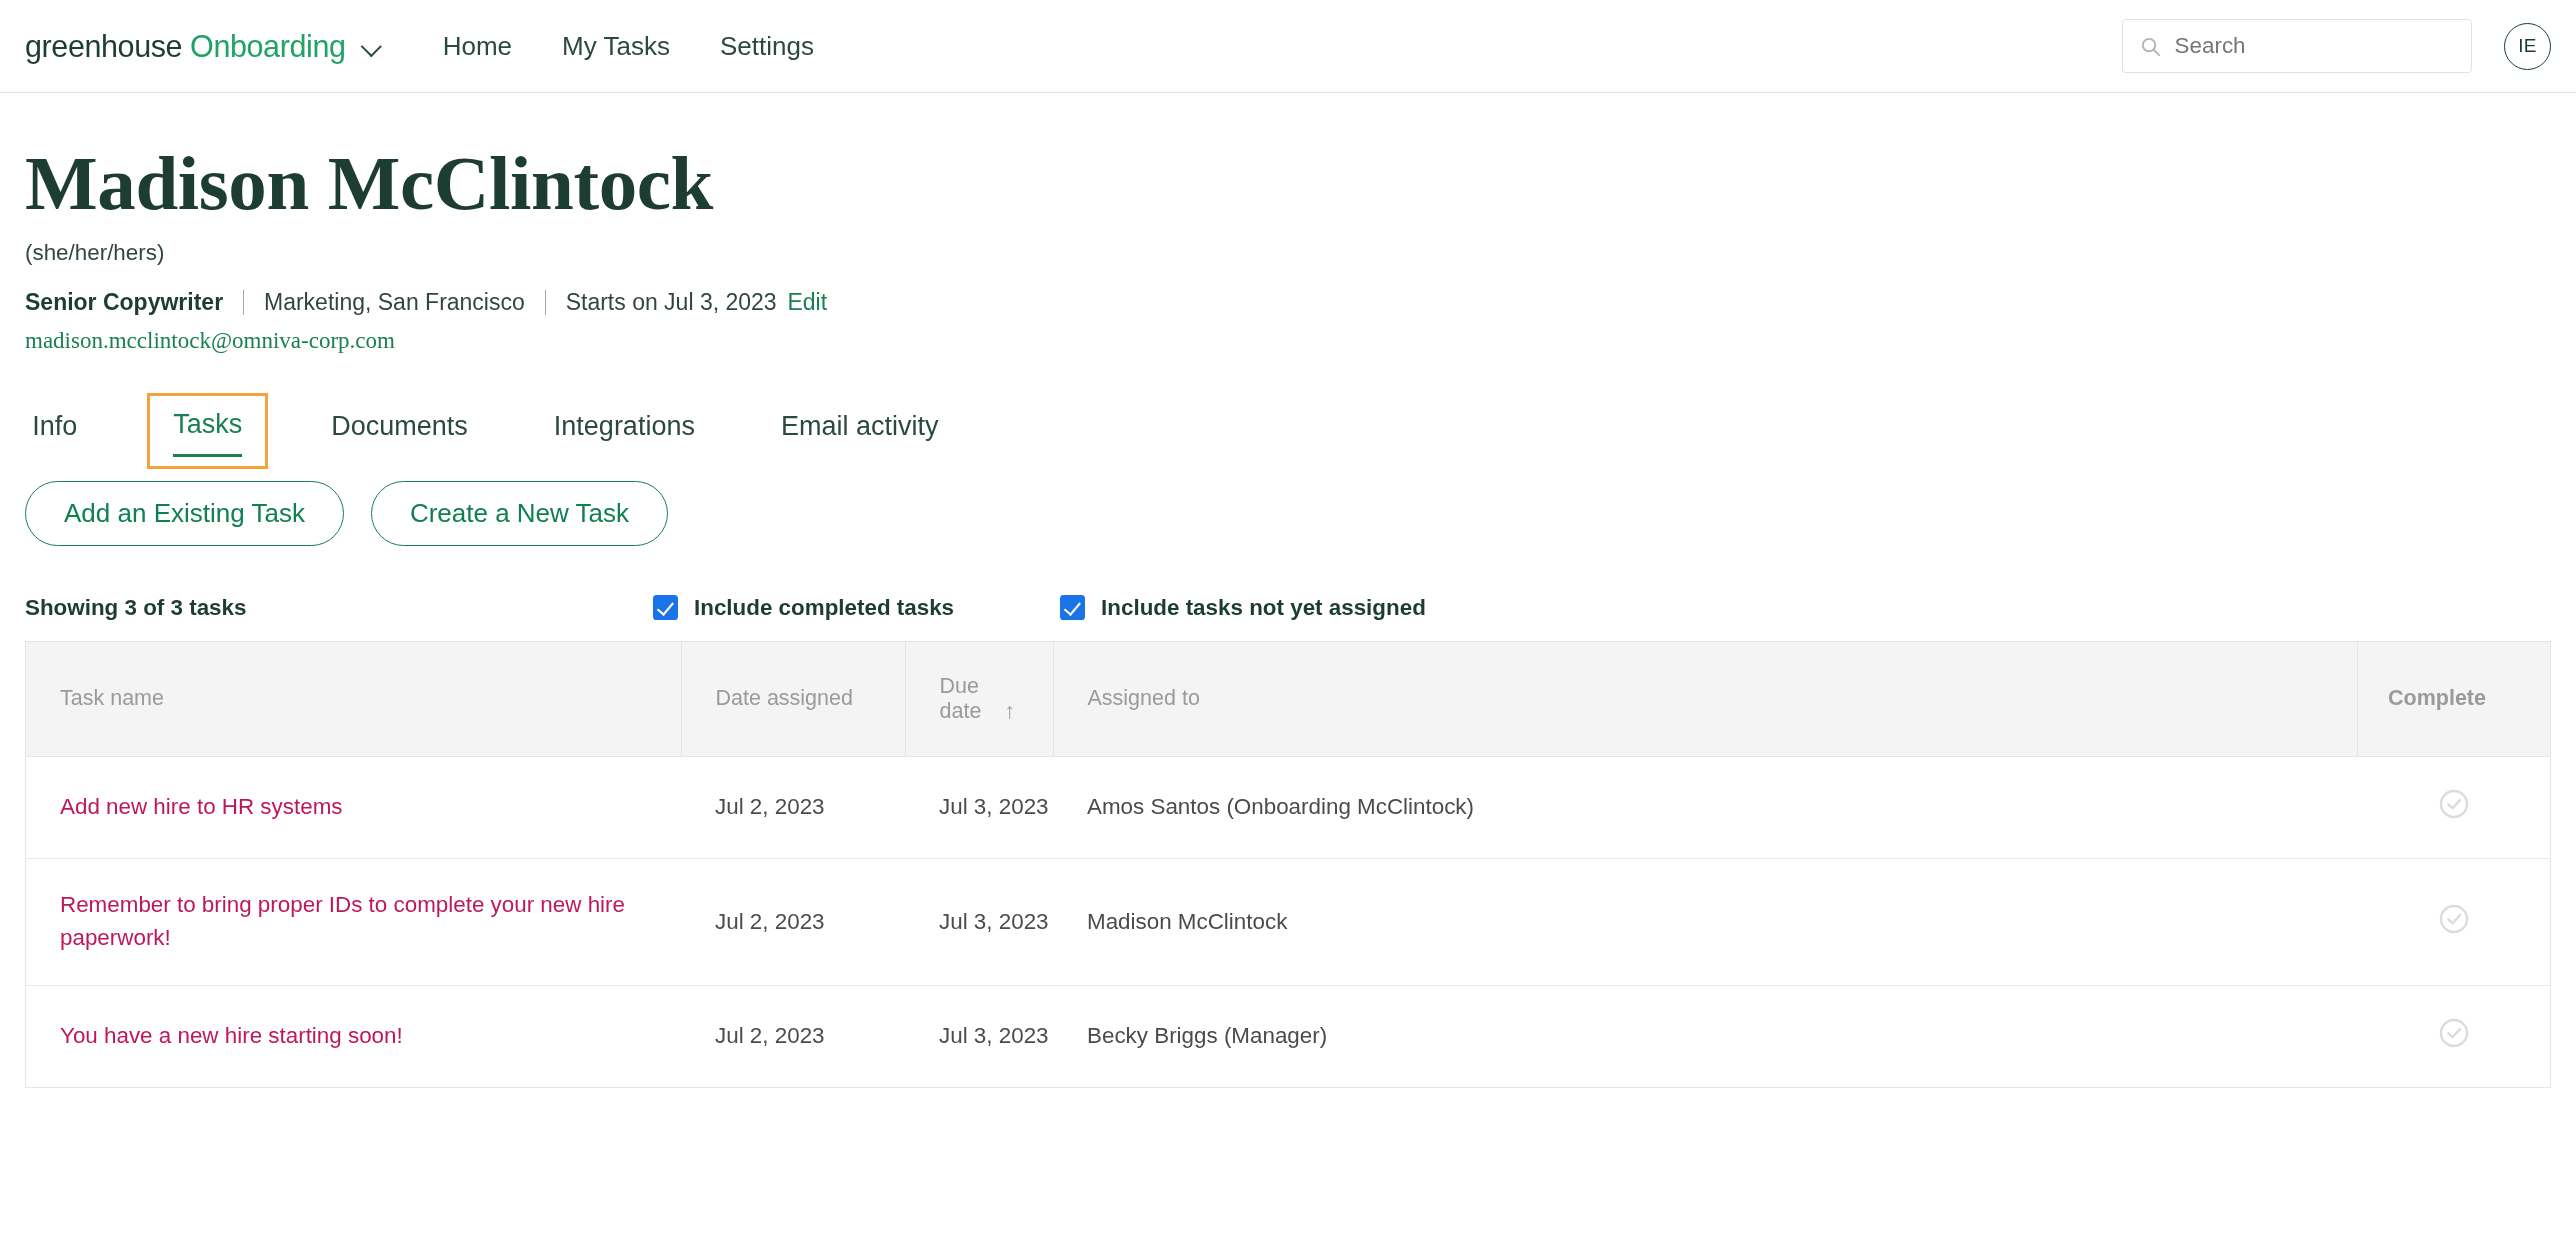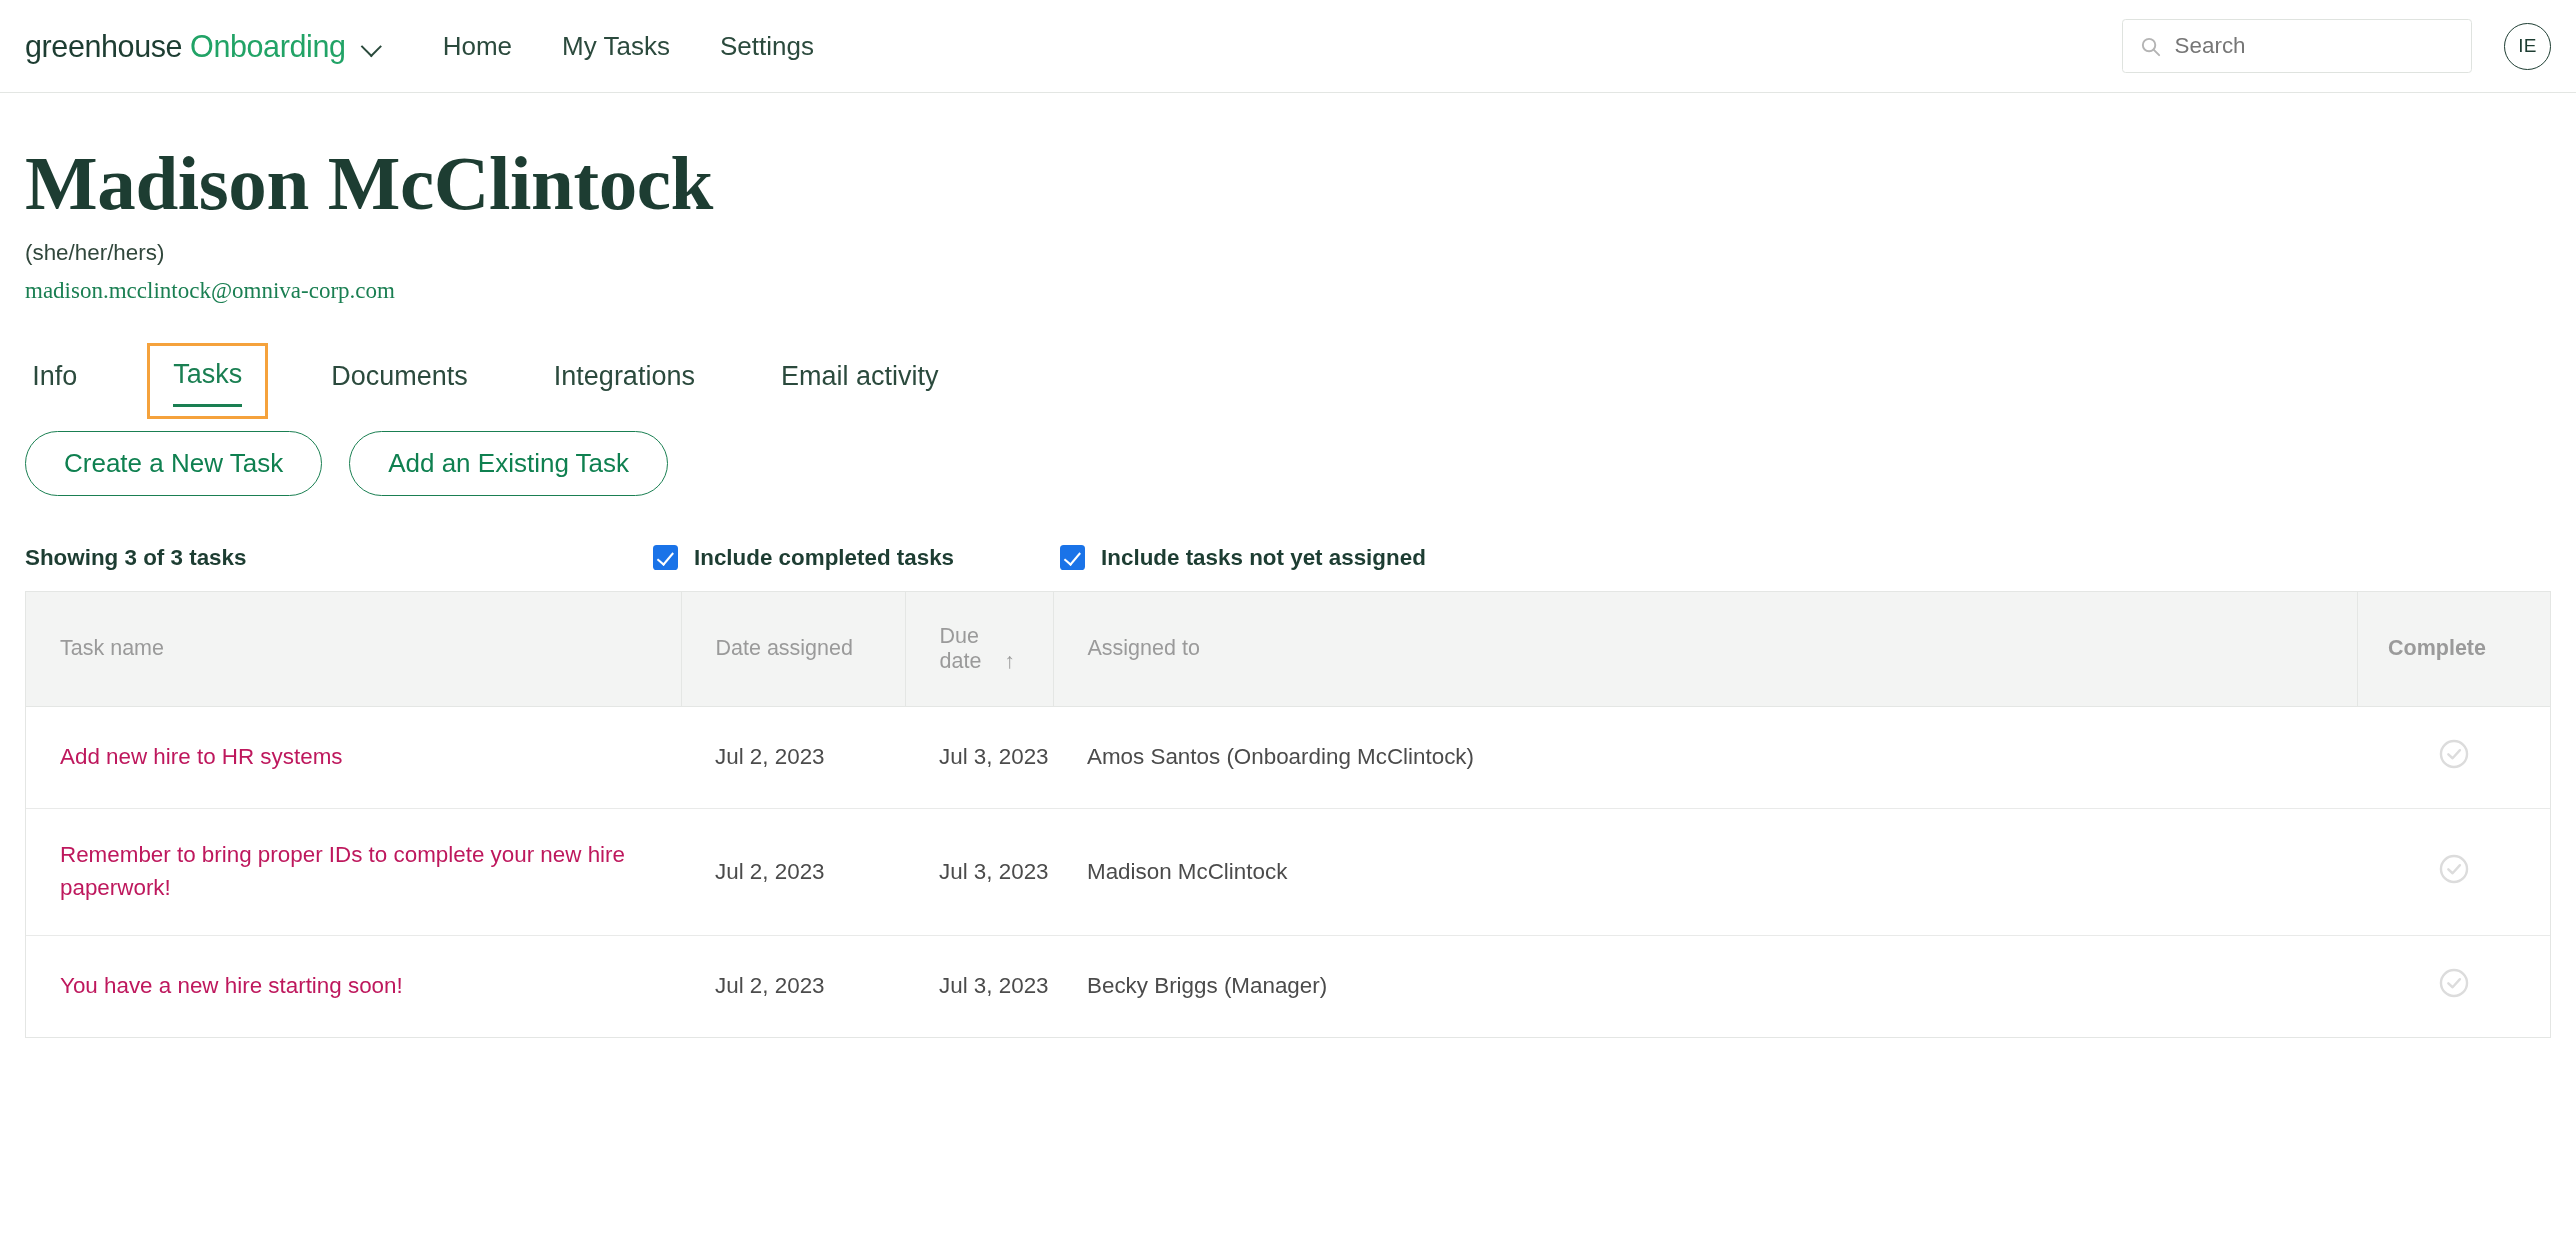--- a/index.html
+++ b/index.html
@@ -351,20 +351,28 @@
     <div class="avatar-badge">IE</div>
   </div>
 </div>
 
 <div class="page">
 
   <div class="profile">
     <div class="profile-info">
       <div class="profile-name">Madison McClintock</div>
       <div class="profile-pronouns">(she/her/hers)</div>
+      <div class="profile-meta">
+        <span class="meta-bold">Senior Copywriter</span>
+        <span class="meta-sep"></span>
+        <span>Marketing, San Francisco</span>
+        <span class="meta-sep"></span>
+        <span>Starts on Jul 3, 2023</span>
+        <a class="meta-edit">Edit</a>
+      </div>
       <a class="profile-email">madison.mcclintock@omniva-corp.com</a>
     </div>
   </div>
 
   <div class="tabs">
     <div class="tab first">
       <span>Info</span>
     </div>
     <div class="tab active">
       <span>Tasks</span>
@@ -375,22 +383,22 @@
     </div>
     <div class="tab">
       <span>Integrations</span>
     </div>
     <div class="tab">
       <span>Email activity</span>
     </div>
   </div>
 
   <div class="btn-row">
+    <button class="pill-btn">Add an Existing Task</button>
     <button class="pill-btn">Create a New Task</button>
-    <button class="pill-btn">Add an Existing Task</button>
   </div>
 
   <div class="filter-row">
     <div class="showing-text">Showing 3 of 3 tasks</div>
     <label class="check-group">
       <span class="checkbox"></span>
       <span class="check-label">Include completed tasks</span>
     </label>
     <label class="check-group">
       <span class="checkbox"></span>

